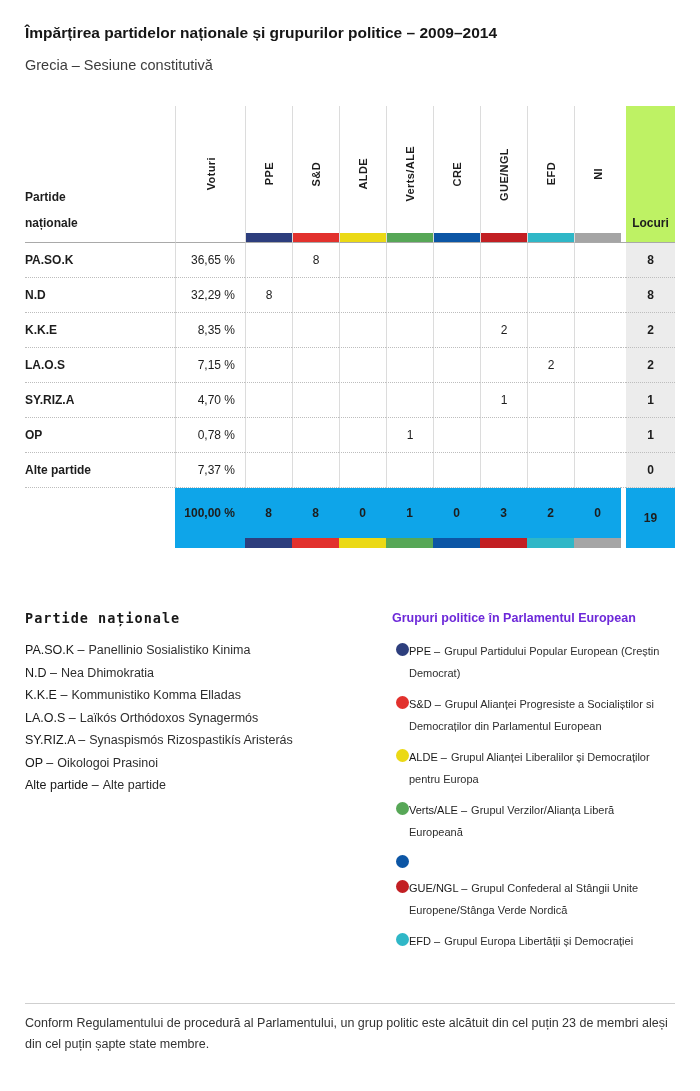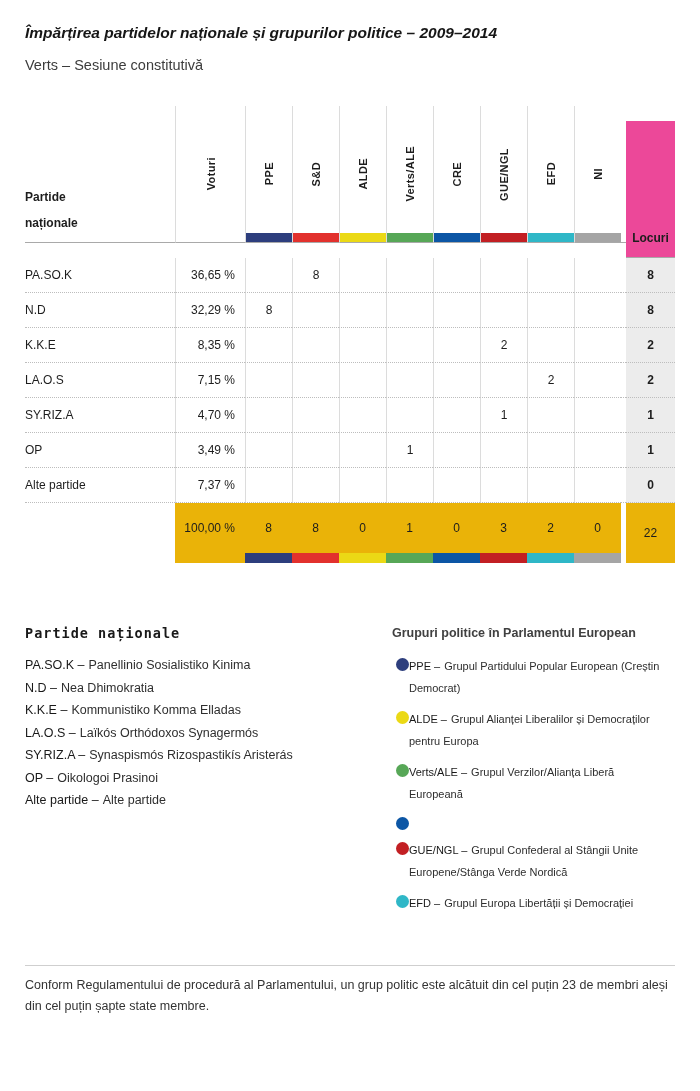--- a/index.html
+++ b/index.html
@@ -1,73 +1,73 @@
 <!DOCTYPE html>
 <html><head>
 <meta charset="utf-8">
 <style>
   html,body{margin:0;padding:0;background:#fff;}
   body{font-family:"Liberation Sans",sans-serif;color:#1d1d1d;}
   .page{width:700px;min-height:1091px;box-sizing:border-box;padding:22px 25px 30px;background:#fff;}
 
   
-  .title{font-size:15.5px;font-weight:700;margin:2px 0 0;color:#161616;font-style:italic;}
+  .title{font-size:15.5px;font-weight:700;margin:2px 0 0;color:#161616;}
   .subtitle{font-size:14.5px;font-weight:400;margin:15px 0 0;color:#3c3c3c;}
 
   
   .ptable{display:grid;grid-template-columns:150px 70px repeat(8,47px) 5px 49px;margin-top:33px;}
   .row{display:contents;}
   .cell{display:flex;align-items:center;font-size:12px;box-sizing:border-box;}
   .vl{border-left:1px solid #dcdcdc;}
   
   .hcell{height:137px;border-bottom:1px solid #a9a9a9;}
   .hname{align-items:flex-end;font-weight:700;line-height:26px;padding-bottom:6px;}
   .hname span{display:block;width:72px;}
   .hcenter{justify-content:center;position:relative;}
   .vtext{writing-mode:vertical-rl;transform:rotate(180deg);font-weight:700;font-size:11px;letter-spacing:.4px;white-space:nowrap;}
   .cbar{position:absolute;left:0;right:0;bottom:0;height:9px;}
-  .hseats{background:#ec4899;justify-content:center;align-items:flex-end;font-weight:700;padding-bottom:12px;margin-top:15px;}
+  .hseats{background:#bef264;justify-content:center;align-items:flex-end;font-weight:700;padding-bottom:12px;}
   
   .dcell{height:35px;border-bottom:1px dotted #bdbdbd;}
-  .name{font-weight:400;}
+  .name{font-weight:700;}
   .votes{justify-content:flex-end;padding-right:10px;}
   .num{justify-content:center;}
   .seats{background:#ececec;justify-content:center;font-weight:700;}
   
   .tcell{height:60px;}
-  .tbg{background:#eab308;font-weight:400;}
+  .tbg{background:#0ea5e9;font-weight:700;}
   .tnum{justify-content:center;position:relative;padding-bottom:10px;}
   .tvotes{justify-content:flex-end;padding-right:10px;padding-bottom:10px;}
   .tseats{justify-content:center;}
   .tbar{position:absolute;left:0;right:0;bottom:0;height:10px;}
 
   
   .legends{display:flex;margin-top:62px;}
   .leg-parties{width:367px;flex:none;}
   .leg-heading-mono{font-family:"DejaVu Sans Mono",monospace;font-size:13.5px;font-weight:700;letter-spacing:1px;margin:0 0 13px;color:#191919;}
   .pitem{font-size:12.5px;line-height:22.5px;color:#2e2e2e;}
   .abbr{font-weight:400;color:#191919;margin-right:4px;}
   .leg-groups{flex:1;}
-  .leg-heading{font-size:12.5px;font-weight:700;margin:1px 0 15px;color:#404040;}
+  .leg-heading{font-size:12.5px;font-weight:700;margin:1px 0 15px;color:#6d28d9;}
   .gitem{display:flex;margin-bottom:9px;}
   .dot{width:13px;height:13px;border-radius:50%;margin:3px 0 0 4px;flex:none;}
   .gtext{font-size:11px;line-height:22px;color:#2e2e2e;width:258px;}
 
   
   .hrline{border:none;border-top:1px solid #cfcfcf;margin:0;}
   .hr1{margin-top:42px;}
   .note{font-size:12.5px;line-height:1.68;color:#333;margin:9px 0 11px;max-width:662px;}
 </style>
 </head>
 <body>
 
 <div class="page">
 
   <h1 class="title">Împărțirea partidelor naționale și grupurilor politice – 2009–2014</h1>
-  <h2 class="subtitle">Verts – Sesiune constitutivă</h2>
+  <h2 class="subtitle">Grecia – Sesiune constitutivă</h2>
 
   <div class="ptable">
 
     <div class="row">
       <div class="cell hcell hname">
           <span>Partide naționale</span>
         </div>
       <div class="cell hcell hcenter vl">
           <span class="vtext">Voturi</span>
         </div>
@@ -179,21 +179,21 @@
       <div class="cell dcell num vl"></div>
       <div class="cell dcell num vl">1</div>
       <div class="cell dcell num vl"></div>
       <div class="cell dcell num vl"></div>
       <div class="cell dcell"></div>
       <div class="cell dcell seats">1</div>
     </div>
 
     <div class="row">
       <div class="cell dcell name">OP</div>
-      <div class="cell dcell votes vl">3,49 %</div>
+      <div class="cell dcell votes vl">0,78 %</div>
       <div class="cell dcell num vl"></div>
       <div class="cell dcell num vl"></div>
       <div class="cell dcell num vl"></div>
       <div class="cell dcell num vl">1</div>
       <div class="cell dcell num vl"></div>
       <div class="cell dcell num vl"></div>
       <div class="cell dcell num vl"></div>
       <div class="cell dcell num vl"></div>
       <div class="cell dcell"></div>
       <div class="cell dcell seats">1</div>
@@ -243,21 +243,21 @@
         </div>
       <div class="cell tcell tbg tnum">
           <span>2</span>
           <span class="tbar" style="background: rgb(47, 183, 199);"></span>
         </div>
       <div class="cell tcell tbg tnum">
           <span>0</span>
           <span class="tbar" style="background: rgb(165, 165, 165);"></span>
         </div>
       <div class="cell tcell"></div>
-      <div class="cell tcell tbg tseats">22</div>
+      <div class="cell tcell tbg tseats">19</div>
     </div>
   </div>
 
   <div class="legends">
     <div class="leg-parties">
       <h3 class="leg-heading-mono">Partide naționale</h3>
       <div class="pitem"><span class="abbr">PA.SO.K –</span><span>Panellinio Sosialistiko Kinima</span></div>
       <div class="pitem"><span class="abbr">N.D –</span><span>Nea Dhimokratia</span></div>
       <div class="pitem"><span class="abbr">K.K.E –</span><span>Kommunistiko Komma Elladas</span></div>
       <div class="pitem"><span class="abbr">LA.O.S –</span><span>Laïkós Orthódoxos Synagermós</span></div>
@@ -266,20 +266,24 @@
       <div class="pitem"><span class="abbr">Alte partide –</span><span>Alte partide</span></div>
     </div>
 
     <div class="leg-groups">
       <h3 class="leg-heading">Grupuri politice în Parlamentul European</h3>
       <div class="gitem">
           <span class="dot" style="background: rgb(45, 62, 125);"></span>
           <span class="gtext"><span class="abbr">PPE –</span><span>Grupul Partidului Popular European (Creștin Democrat)</span></span>
         </div>
       <div class="gitem">
+          <span class="dot" style="background: rgb(226, 49, 45);"></span>
+          <span class="gtext"><span class="abbr">S&amp;D –</span><span>Grupul Alianței Progresiste a Socialiștilor si Democraților din Parlamentul European</span></span>
+        </div>
+      <div class="gitem">
           <span class="dot" style="background: rgb(235, 217, 21);"></span>
           <span class="gtext"><span class="abbr">ALDE –</span><span>Grupul Alianței Liberalilor și Democraților pentru Europa</span></span>
         </div>
       <div class="gitem">
           <span class="dot" style="background: rgb(87, 167, 87);"></span>
           <span class="gtext"><span class="abbr">Verts/ALE –</span><span>Grupul Verzilor/Alianța Liberă Europeană</span></span>
         </div>
       <div class="gitem">
           <span class="dot" style="background: rgb(12, 86, 165);"></span>
         </div>

